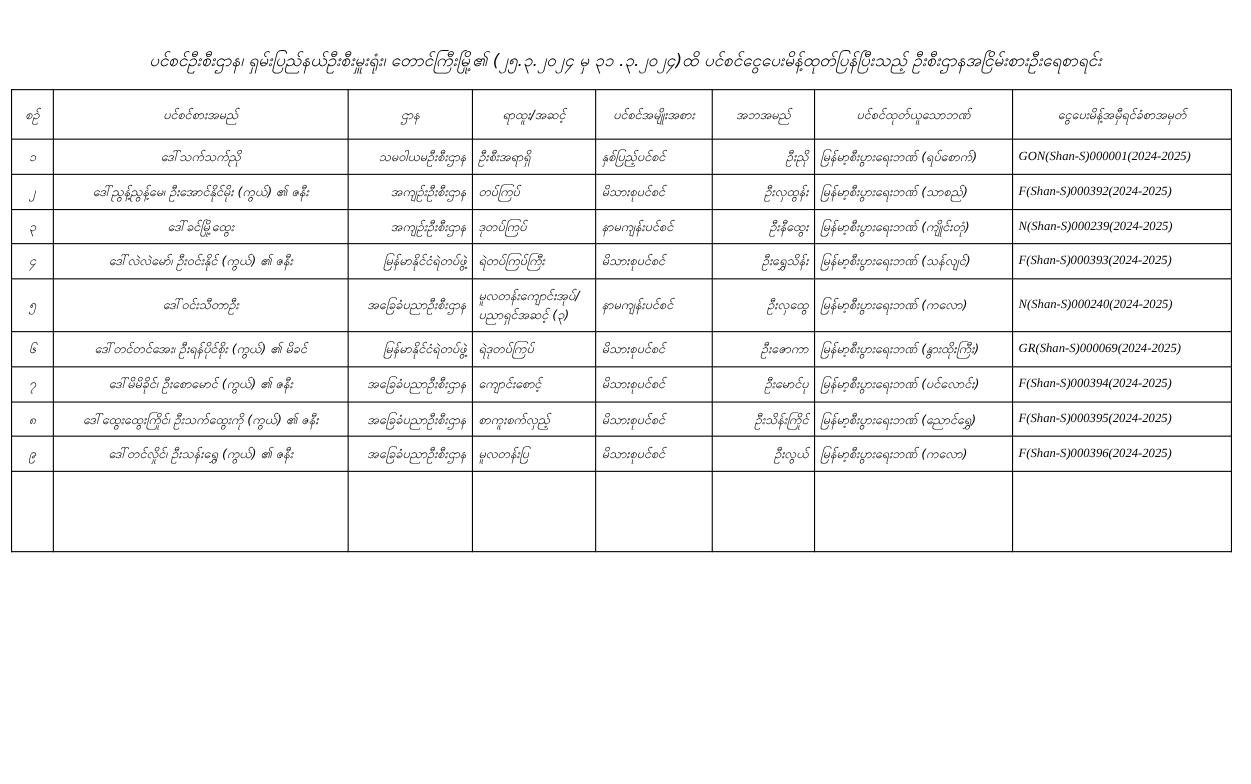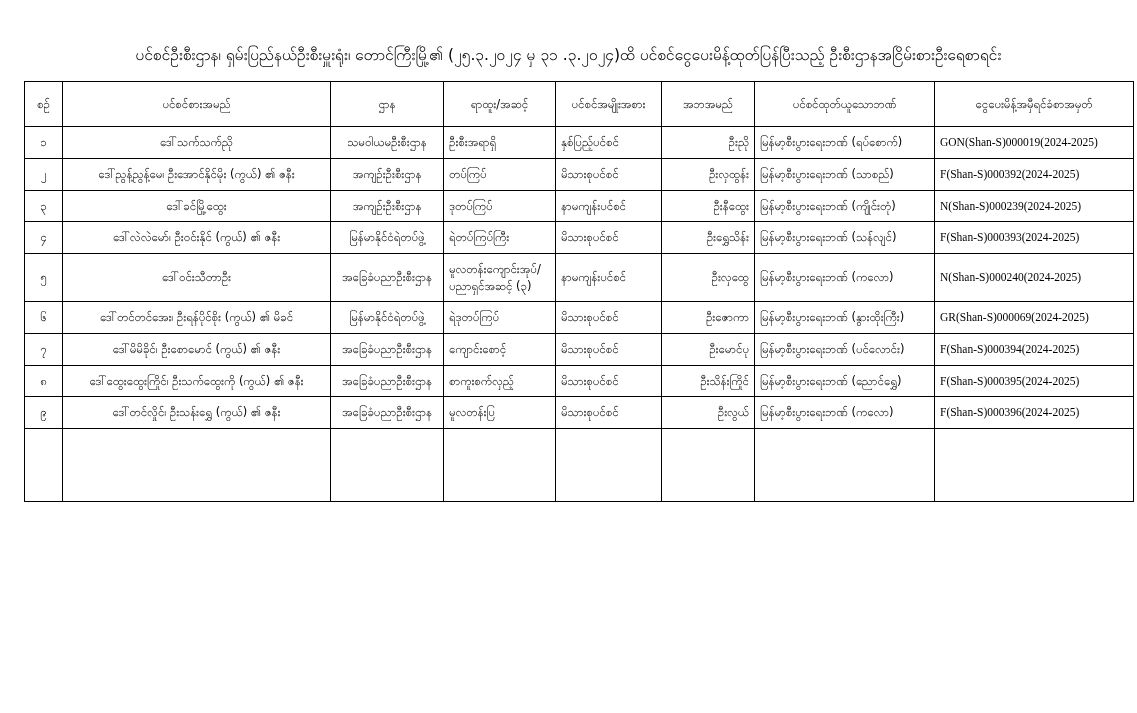--- a/index.html
+++ b/index.html
@@ -12,32 +12,33 @@
     height: 713px;
     font-family: "Liberation Serif", "DejaVu Serif", serif;
     color: #000000;
     overflow: hidden;
   }
   .page {
     position: relative;
     width: 1137px;
     height: 507px;
     box-sizing: border-box;
+    font-style: italic;
   }
   .doc-title {
     text-align: center;
     font-size: 15.5px;
     font-family: "DejaVu Sans", "Liberation Sans", sans-serif;
     padding: 44px 20px 14px 20px;
     line-height: 1.5;
     white-space: nowrap;
     letter-spacing: 0px;
   }
   .table-wrap {
-    padding: 0 24px;
+    padding: 0 10px;
   }
   table.reg {
     width: 1109px;
     border-collapse: collapse;
     table-layout: fixed;
     font-family: "DejaVu Sans", "Liberation Sans", sans-serif;
   }
   table.reg th, table.reg td {
     border: 1px solid #000000;
     font-weight: normal;
@@ -56,21 +57,21 @@
   col.c1 { width: 268px; }
   col.c2 { width: 113px; }
   col.c3 { width: 112px; }
   col.c4 { width: 106px; }
   col.c5 { width: 93px; }
   col.c6 { width: 180px; }
   col.c7 { width: 199px; }
 
   td.idx { text-align: center; font-size: 12px; }
   td.name { text-align: center; padding-left: 8px; }
-  td.dept { text-align: center; padding-left: 7px; }
+  td.dept { text-align: right; padding-left: 7px; }
   td.rank { text-align: left; padding-left: 7px; margin-left: 12px; }
   td.type { text-align: left; padding-left: 7px; }
   td.father { text-align: right; padding-left: 7px; }
   td.bank { text-align: left; padding-left: 7px; }
   td.acct { text-align: left; padding-left: 7px; font-family: "Liberation Serif", serif; font-size: 12.5px; }
 
   tr.filler td { height: 58px; border-left: 1px solid #000; border-right: 1px solid #000; border-top: none; border-bottom: 1px solid #000; }
 </style>
 </head>
 <body>
@@ -105,21 +106,21 @@
       </thead>
       <tbody>
         <tr>
           <td class="idx">၁</td>
           <td class="name">ဒေါ်သက်သက်ညို</td>
           <td class="dept">သမဝါယမဦးစီးဌာန</td>
           <td class="rank">ဦးစီးအရာရှိ</td>
           <td class="type">နှစ်ပြည့်ပင်စင်</td>
           <td class="father">ဦးညို</td>
           <td class="bank">မြန်မာ့စီးပွားရေးဘဏ် (ရပ်စောက်)</td>
-          <td class="acct">GON(Shan-S)000019(2024-2025)</td>
+          <td class="acct">GON(Shan-S)000001(2024-2025)</td>
         </tr>
         <tr>
           <td class="idx">၂</td>
           <td class="name">ဒေါ်ညွန့်ညွန့်မေ၊ ဦးအောင်နိုင်မိုး (ကွယ်) ၏ ဇနီး</td>
           <td class="dept">အကျဉ်းဦးစီးဌာန</td>
           <td class="rank">တပ်ကြပ်</td>
           <td class="type">မိသားစုပင်စင်</td>
           <td class="father">ဦးလှထွန်း</td>
           <td class="bank">မြန်မာ့စီးပွားရေးဘဏ် (သာစည်)</td>
           <td class="acct">F(Shan-S)000392(2024-2025)</td>

